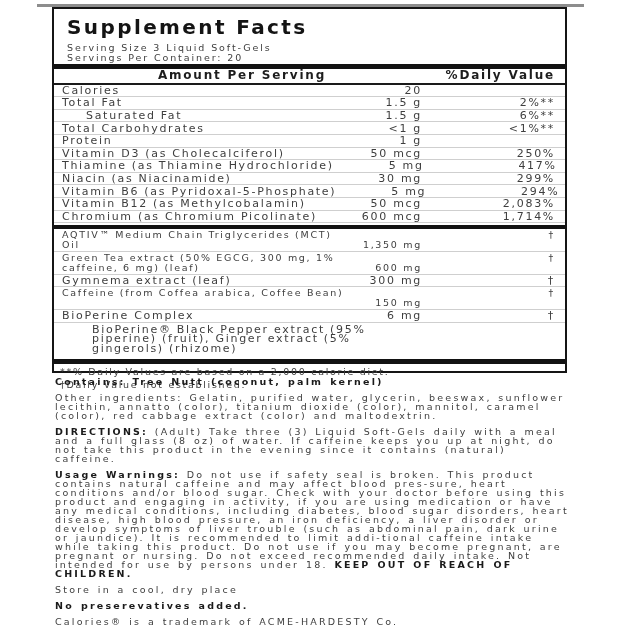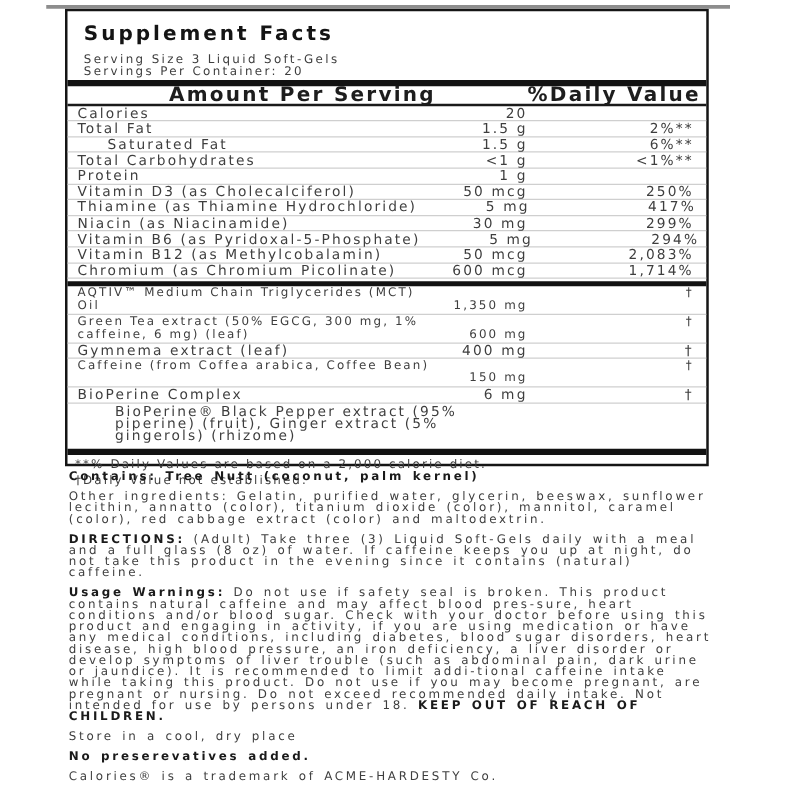--- a/index.html
+++ b/index.html
@@ -6,34 +6,34 @@
   .canvas{
     position:relative;width:640px;height:640px;background:#ffffff;overflow:hidden;
     font-family:"DejaVu Sans","Liberation Sans",sans-serif;color:#3e3e3e;
   }
   .topline{position:absolute;left:37px;top:4px;width:547px;height:3px;background:#8d8d8d;}
   .panel{
     position:absolute;left:52px;top:7px;width:515px;height:366px;
     border:2px solid #151515;box-sizing:border-box;background:#fff;
   }
   .title{
-    font-size:16px;font-weight:bold;letter-spacing:2.4px;color:#141414;
+    font-size:20px;font-weight:bold;letter-spacing:2.4px;color:#141414;
     padding:8px 0 0 13px;line-height:20px;white-space:nowrap;
   }
   .serving{font-size:9.5px;letter-spacing:1.9px;line-height:9.6px;padding-left:13px;white-space:nowrap;}
   .serving.first{margin-top:6px;}
   .bar{height:4px;background:#121212;margin-top:2px;}
   .bar-lg{height:5px;}
   .hdr{
     display:grid;grid-template-columns:1fr 90px 133px;
     padding:1px 10px 1px 8px;border-bottom:2px solid #1a1a1a;
-    font-weight:bold;color:#1d1d1d;font-size:16px;letter-spacing:1.8px;line-height:11.5px;
+    font-weight:bold;color:#1d1d1d;font-size:12px;letter-spacing:1.8px;line-height:11.5px;
   }
   .hdr .ha{grid-column:1/3;text-align:center;}
-  .hdr .hd{text-align:left;white-space:nowrap;}
+  .hdr .hd{text-align:right;white-space:nowrap;}
   .row{
     display:grid;grid-template-columns:1fr 90px 133px;
     padding:1.1px 10px 1.1px 8px;border-bottom:1px solid #cfcfcf;
     font-size:11px;letter-spacing:1.7px;line-height:9.4px;align-items:end;
   }
   .rowx{border-bottom:1px solid #cfcfcf;padding:1.1px 0;}
   .rowx .l1,.rowx .l2{
     display:grid;grid-template-columns:1fr 90px 133px;
     padding:0 10px 0 8px;font-size:9.5px;letter-spacing:1.7px;line-height:9.8px;
   }
@@ -148,21 +148,21 @@
         <span class="dv">†</span>
       </div>
       <div class="l2">
         <span class="nm">caffeine, 6 mg) (leaf)</span>
         <span class="am">600 mg</span>
         <span class="dv"></span>
       </div>
     </div>
     <div class="row">
       <span class="nm">Gymnema extract (leaf)</span>
-      <span class="am">400 mg</span>
+      <span class="am">300 mg</span>
       <span class="dv">†</span>
     </div>
     <div class="rowx">
       <div class="l1">
         <span class="nm">Caffeine (from Coffea arabica, Coffee Bean)</span>
         <span class="dv">†</span>
       </div>
       <div class="l2">
         <span class="nm"></span>
         <span class="am">150 mg</span>

